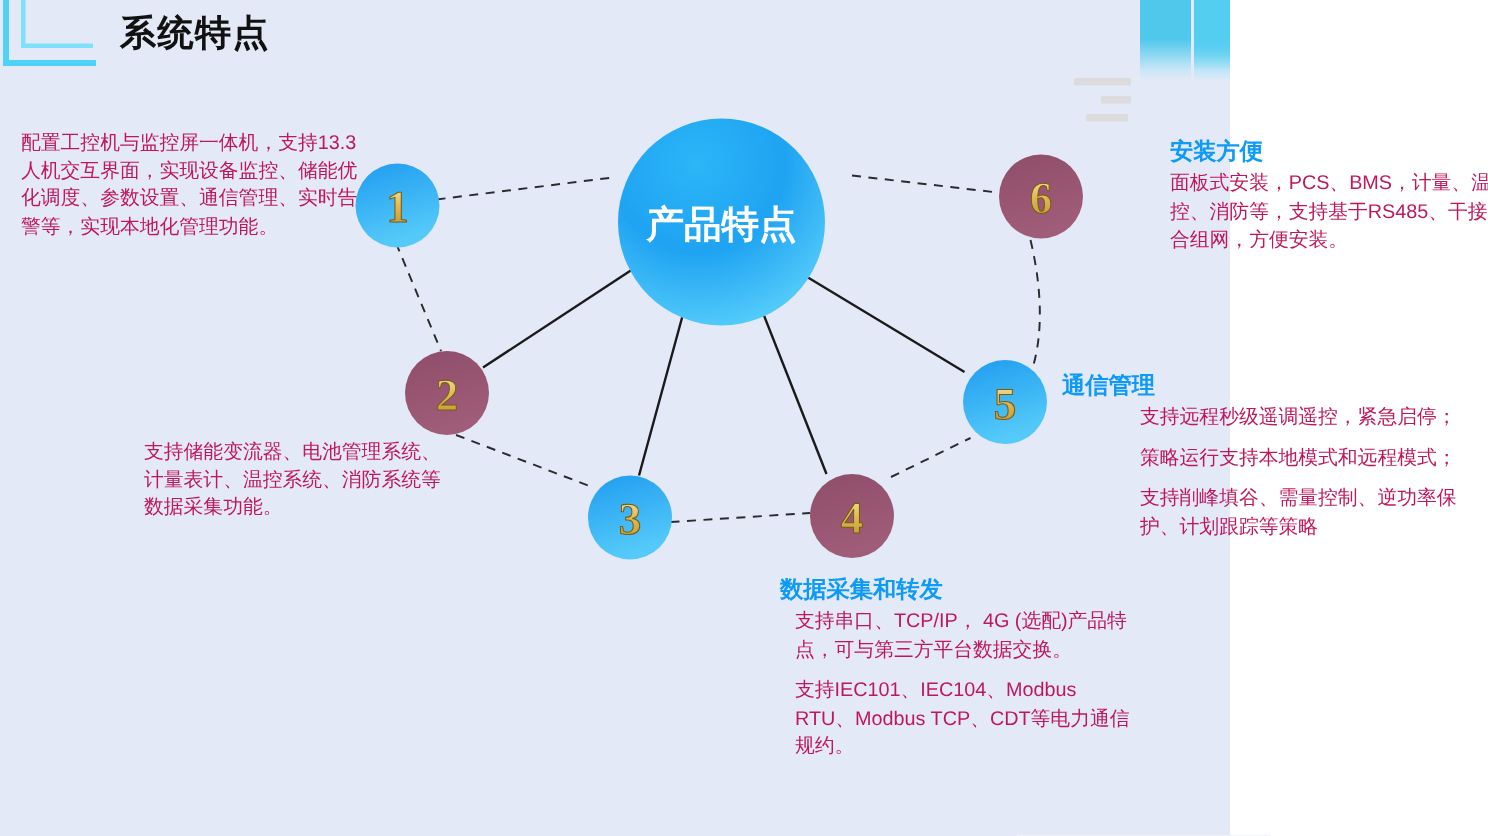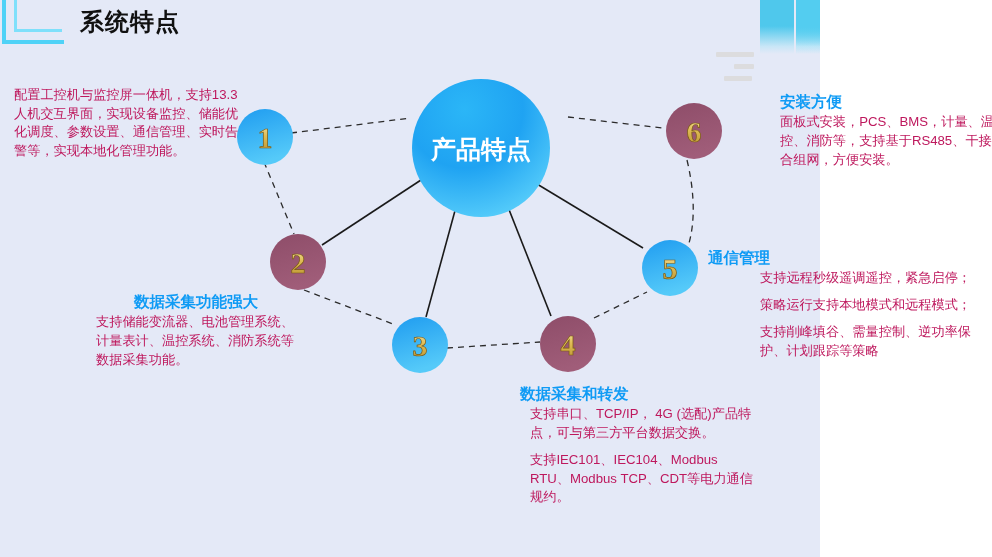--- a/index.html
+++ b/index.html
@@ -167,21 +167,20 @@
       <circle cx="694" cy="131" r="28" fill="url(#gMauve)"></circle>
       <text class="node-num" x="694" y="142" text-anchor="middle" font-family="Liberation Serif, serif" font-size="30" font-weight="bold" fill="url(#gGold)" stroke="#7a5a14" stroke-width="0.7">6</text>
     </g>
   </svg>
 
   <div class="blk" id="blk1">
     <p>配置工控机与监控屏一体机，支持13.3人机交互界面，实现设备监控、储能优化调度、参数设置、通信管理、实时告警等，实现本地化管理功能。</p>
   </div>
 
   <div class="blk" id="blk2">
-    <h3>数据采集功能强大</h3>
     <p>支持储能变流器、电池管理系统、计量表计、温控系统、消防系统等数据采集功能。</p>
   </div>
 
 
   <div class="blk" id="blk4">
     <h3>数据采集和转发</h3>
     <p>支持串口、TCP/IP， 4G (选配)产品特点，可与第三方平台数据交换。</p>
     <p>支持IEC101、IEC104、Modbus RTU、Modbus TCP、CDT等电力通信规约。</p>
   </div>
 

